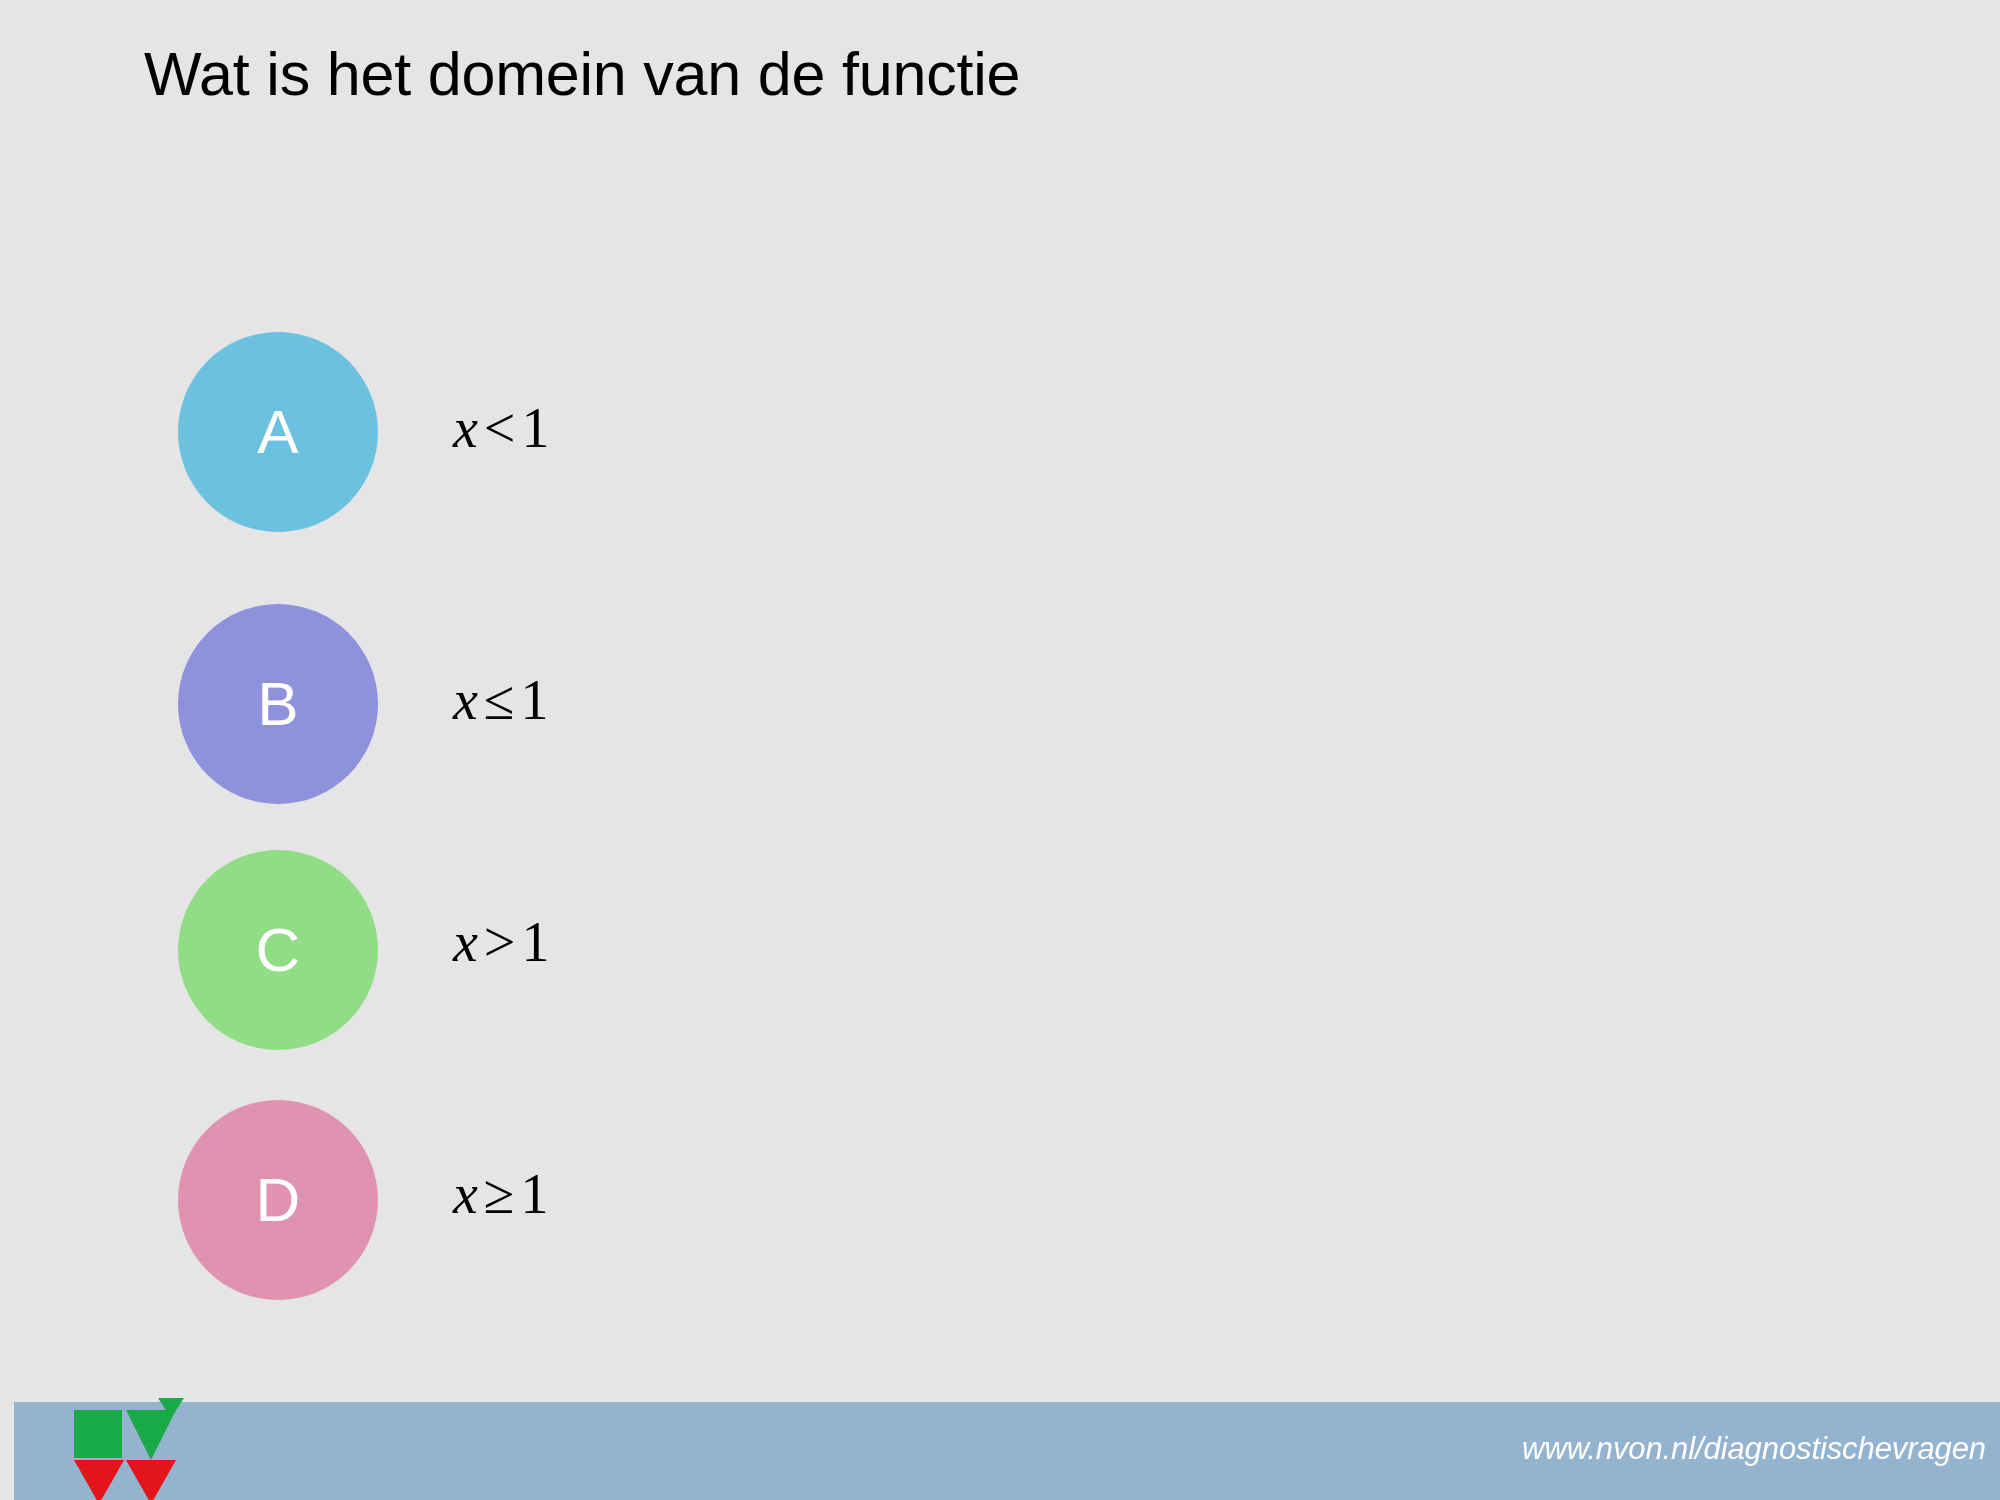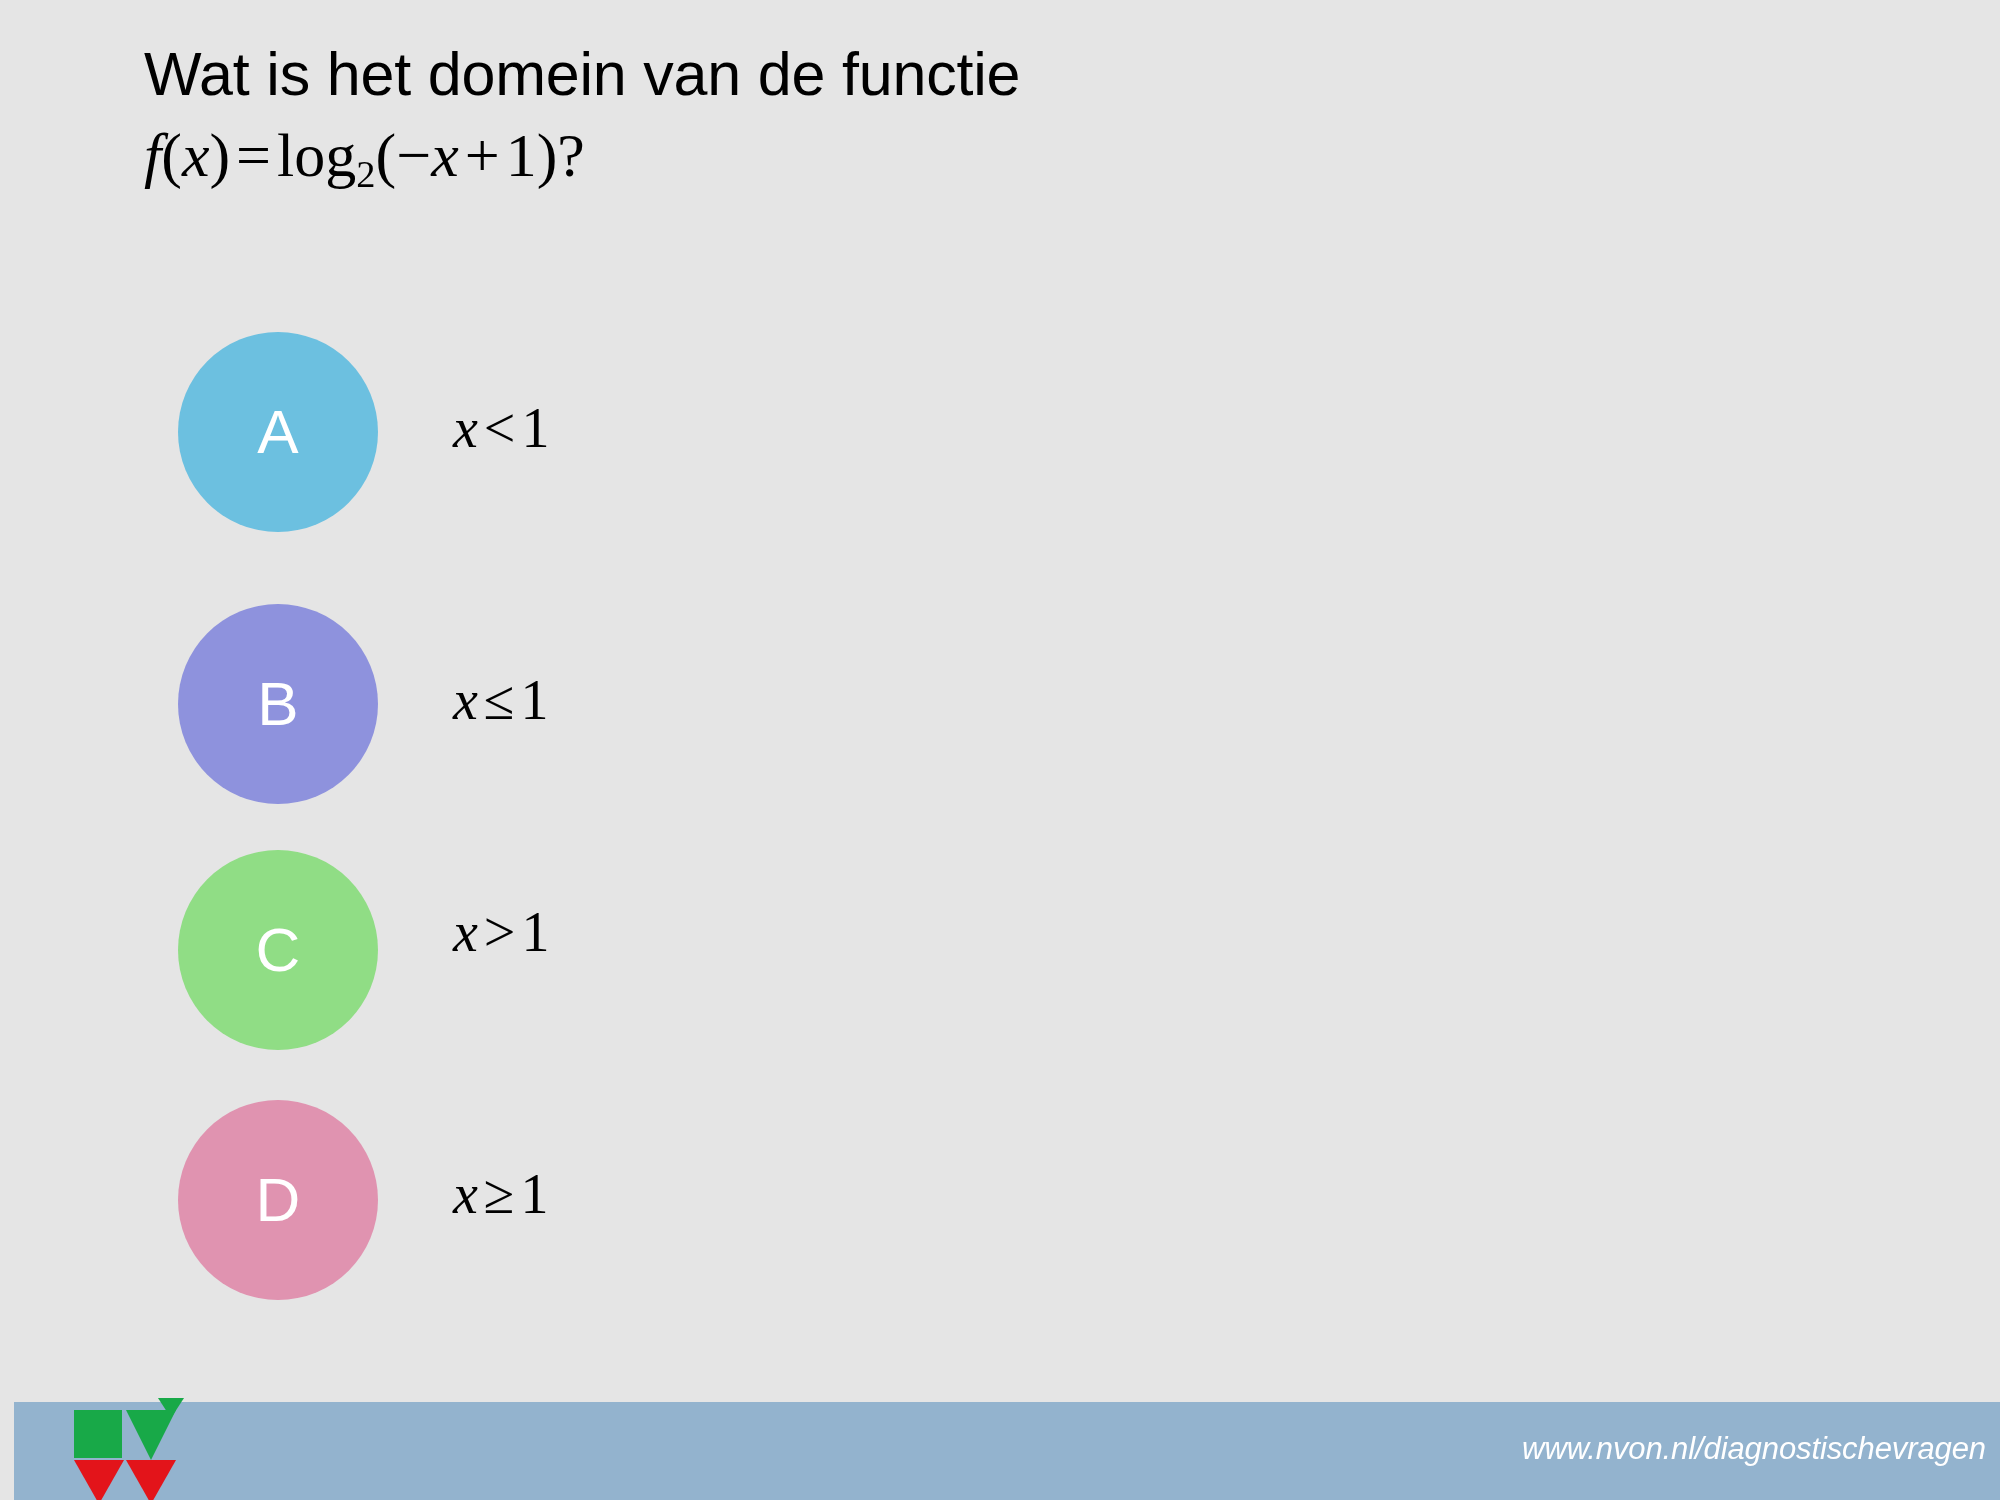--- a/index.html
+++ b/index.html
@@ -100,21 +100,21 @@
     top: 68px;
     font-family: "Liberation Serif", serif;
     font-size: 56px;
     color: #000000;
     white-space: nowrap;
     line-height: 1;
   }
   .option-row.b .option-circle { top: 22px; }
   .option-row.b .option-text { top: 90px; }
   .option-row.c .option-circle { top: 18px; }
-  .option-row.c .option-text { top: 72px; }
+  .option-row.c .option-text { top: 82px; }
   .option-row.d .option-circle { top: 18px; }
   .option-row.d .option-text { top: 84px; }
 
   
   .footer {
     position: absolute;
     left: 14px;
     bottom: 0;
     width: 2000px;
     height: 98px;
@@ -141,23 +141,20 @@
   }
 </style>
 </head>
 <body>
 
 <div class="slide" style="background: #e5e5e5;">
 
   <div class="question-block">
     <div class="question-title">Wat is het domein van de functie</div>
 
-    <div class="question-formula">
-      <span class="mvar">f</span><span class="mrm">(</span><span class="mvar">x</span><span class="mrm">)</span><span class="mop">=</span><span class="mrm">log</span><span class="msub">2</span><span class="mrm">(</span><span class="mrm">−</span><span class="mvar">x</span><span class="mop">+</span><span class="mrm">1</span><span class="mrm">)</span><span class="mrm">?</span>
-    </div>
   </div>
 
   <div class="options">
 
     <div class="option-row a">
       <div class="option-circle" style="background: rgb(108, 192, 224);">
         <span class="option-letter">A</span>
       </div>
       <div class="option-text">
         <span class="mvar">x</span><span class="mop">&lt;</span><span class="mrm">1</span>

